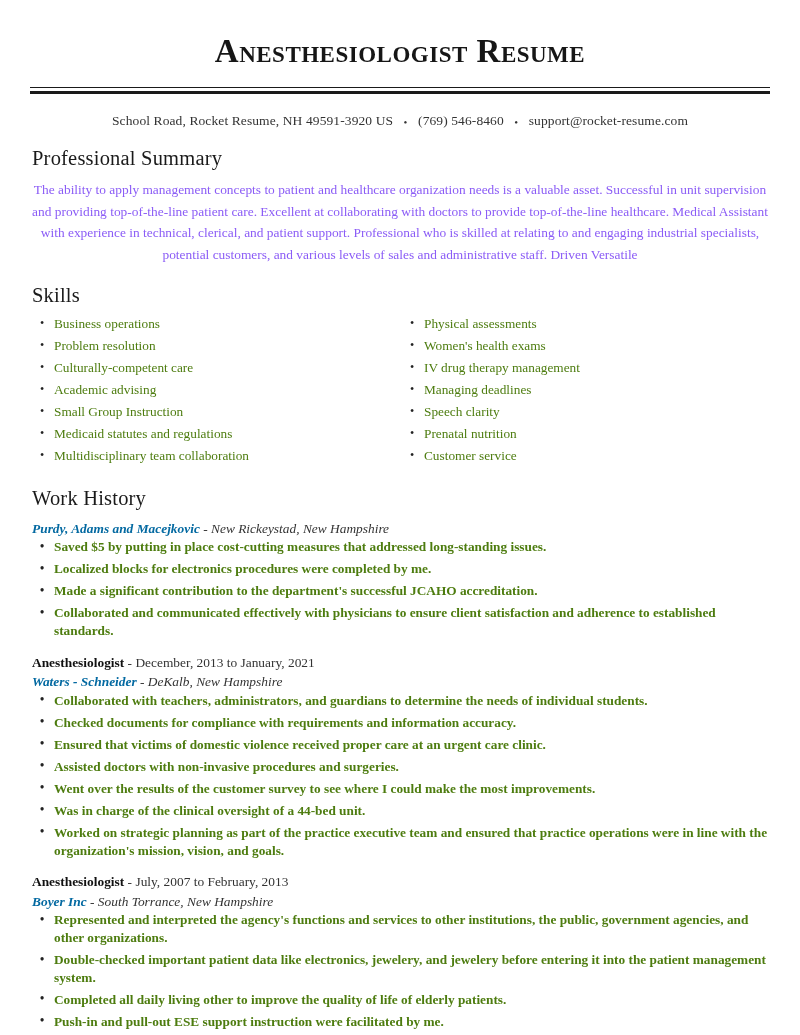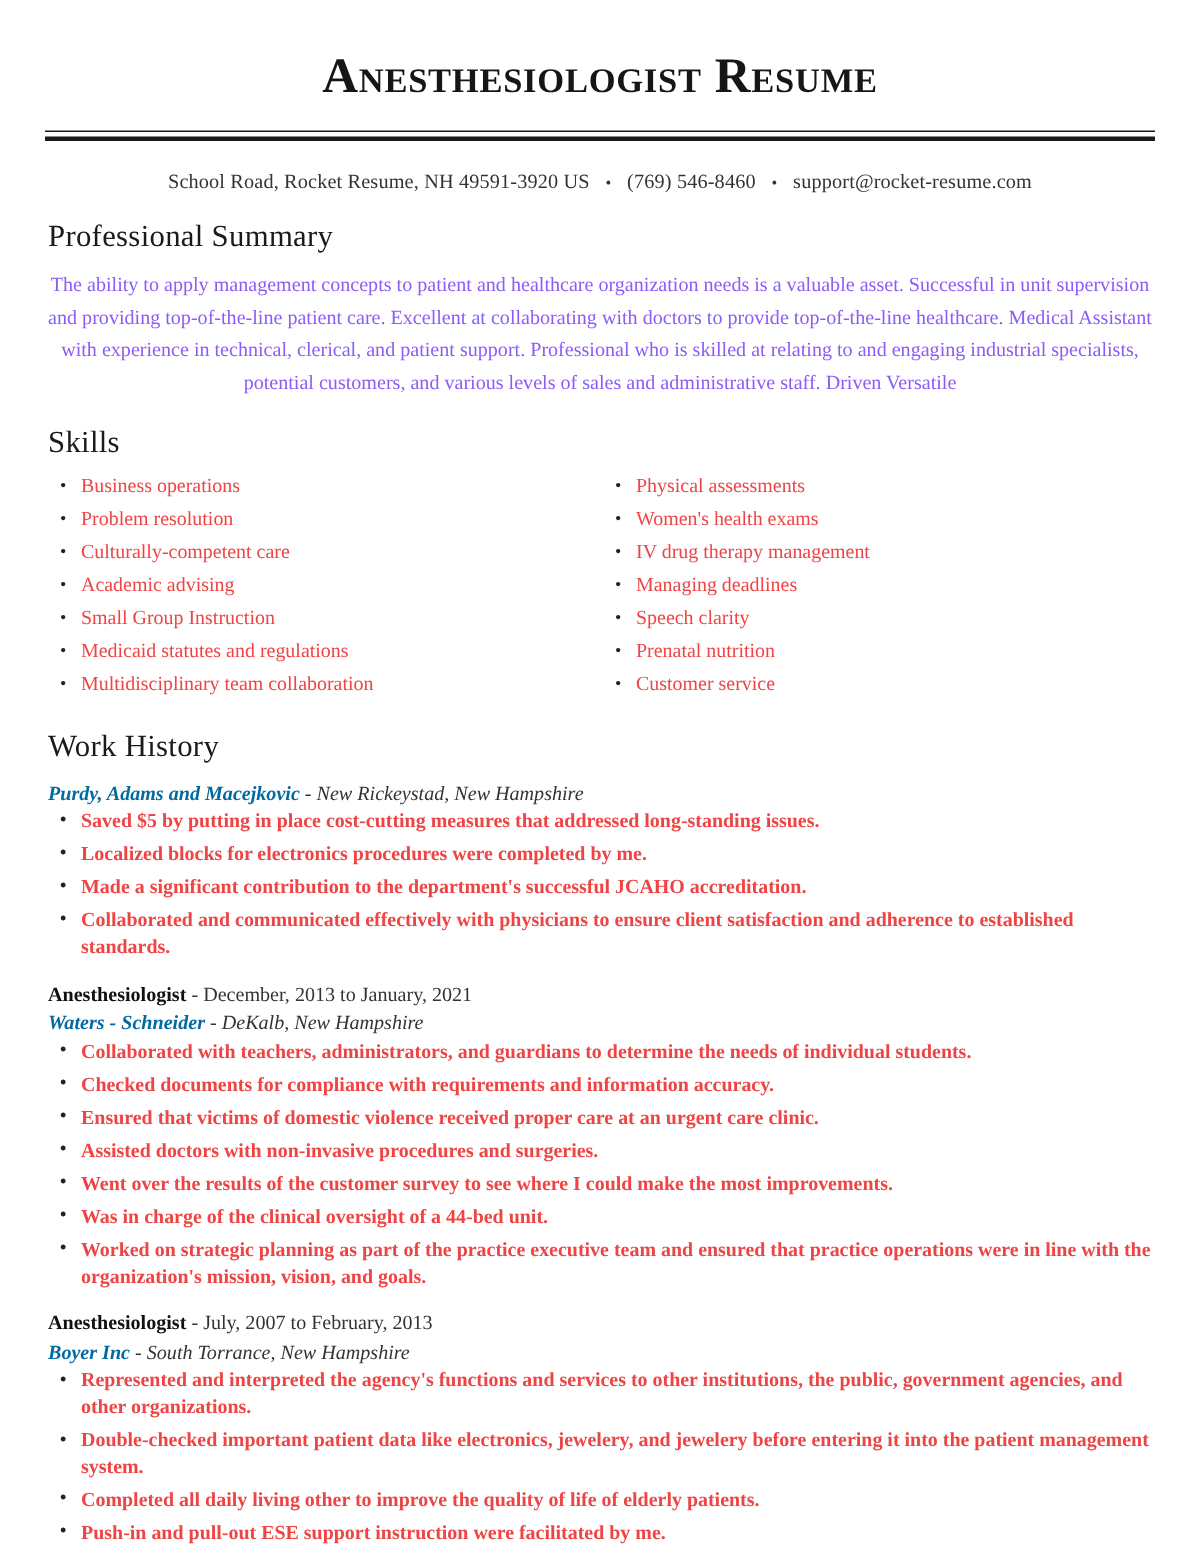--- a/index.html
+++ b/index.html
@@ -100,21 +100,21 @@
   ul.bullets {
     list-style: none;
     margin: 0;
     padding: 0;
   }
   ul.bullets > li {
     position: relative;
     padding-left: 24px;
     font-size: 13.3px;
     line-height: 1.34;
-    color: #ef4444;
+    color: #4d7c0f;
     margin-bottom: 4.2px;
   }
   ul.bullets > li:before {
     content: "\2022";
     position: absolute;
     left: 10px;
     top: -0.5px;
     font-size: 12px;
     color: #222222;
   }

